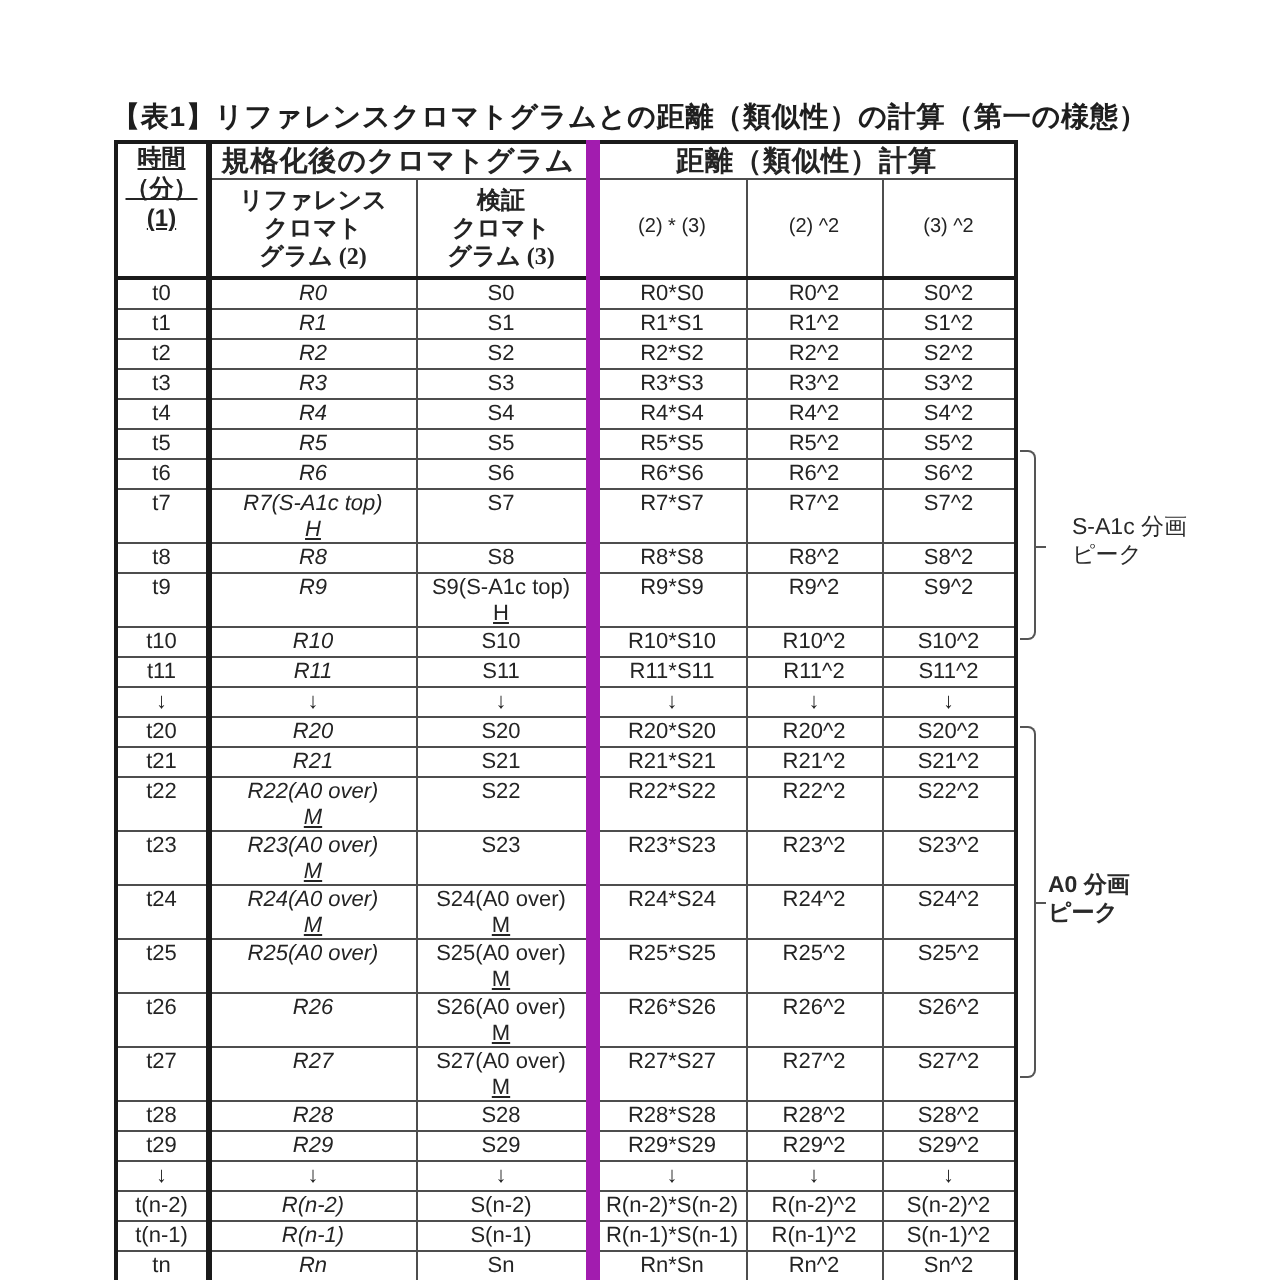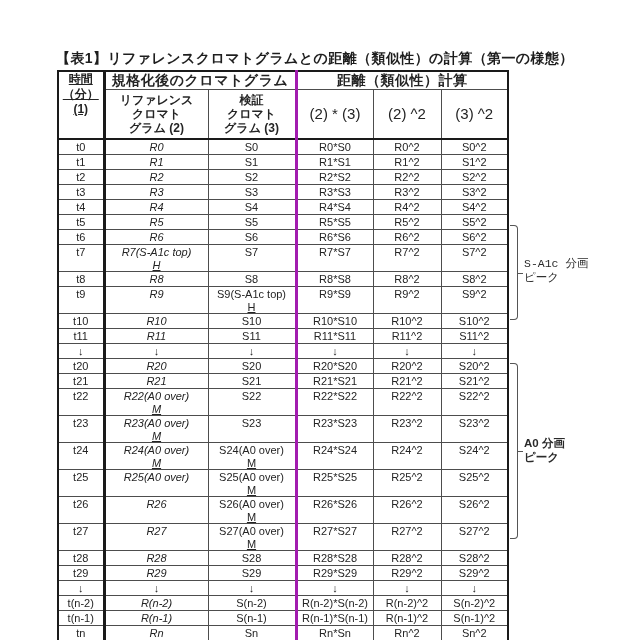--- a/index.html
+++ b/index.html
@@ -25,29 +25,29 @@
   col.w3{width:77px} col.w4{width:68px} col.w5{width:67px}
 
   th, td {
     border:1px solid #4d4d4d;
     padding:0 1px; text-align:center; vertical-align:top;
     font-size:11px; line-height:13px; overflow:hidden;
     font-weight:normal;
   }
   
   td.c1, th.thickL { border-left:3px solid #1a1a1a;font-style:italic; }
-  td.c3, th.thickL2 { border-left:3px solid #a21caf; }
+  td.c3, th.thickL2 { border-left:7px solid #a21caf; }
 
   thead tr.r1 { height:18px; }
   thead tr.r2 { height:50px; }
   thead th { font-weight:bold; vertical-align:middle; }
   th.time-h { font-size:12px; line-height:15px; vertical-align:top; padding-top:0; border-right:3px solid #1a1a1a; border-bottom:2px solid #1a1a1a;text-decoration:underline; }
   th.group { font-size:14px; letter-spacing:0.5px; }
-  th.sub-h { font-size:12px; line-height:14px; border-bottom:2px solid #1a1a1a; }
-  th.calc-h { font-weight:normal; font-size:15px; border-bottom:2px solid #1a1a1a; }
+  th.sub-h { font-size:12px; line-height:14px; border-bottom:2px solid #1a1a1a;font-family:Liberation Serif, serif; }
+  th.calc-h { font-weight:normal; font-size:10px; border-bottom:2px solid #1a1a1a; }
 
   tbody tr { height:14px; }
   tbody tr.tall { height:27px; }
   tbody tr.sum-row { height:46px; }
   tbody td { padding-top:1px; }
   .cell-main { line-height:13px; }
   .cell-sub { line-height:12px; text-decoration:underline; }
   .sum-line { line-height:14px; }
   tr.arrow-row td { font-size:11px; }
 
@@ -60,21 +60,21 @@
   .bracket::after {
     content:""; position:absolute; right:-6px; top:50%;
     width:5px; height:1px; background:#555;
   }
   .bk1 { left:510px; top:185px; height:93px; }
   .bk2 { left:510px; top:323px; height:174px; }
   .bracket-label {
     position:absolute; font-size:11.5px; line-height:14px;
     white-space:nowrap; color:#2a2a2a;
   }
-  .bl1 { left:524px; top:217px;font-family:Liberation Mono, monospace; }
+  .bl1 { left:536px; top:217px; }
   .bl2 { left:524px; top:396px;font-weight:bold; }
 </style>
 </head>
 <body>
 
 <div class="page">
 
   <div class="title">【表1】リファレンスクロマトグラムとの距離（類似性）の計算（第一の様態）</div>
 
   <table class="main">

